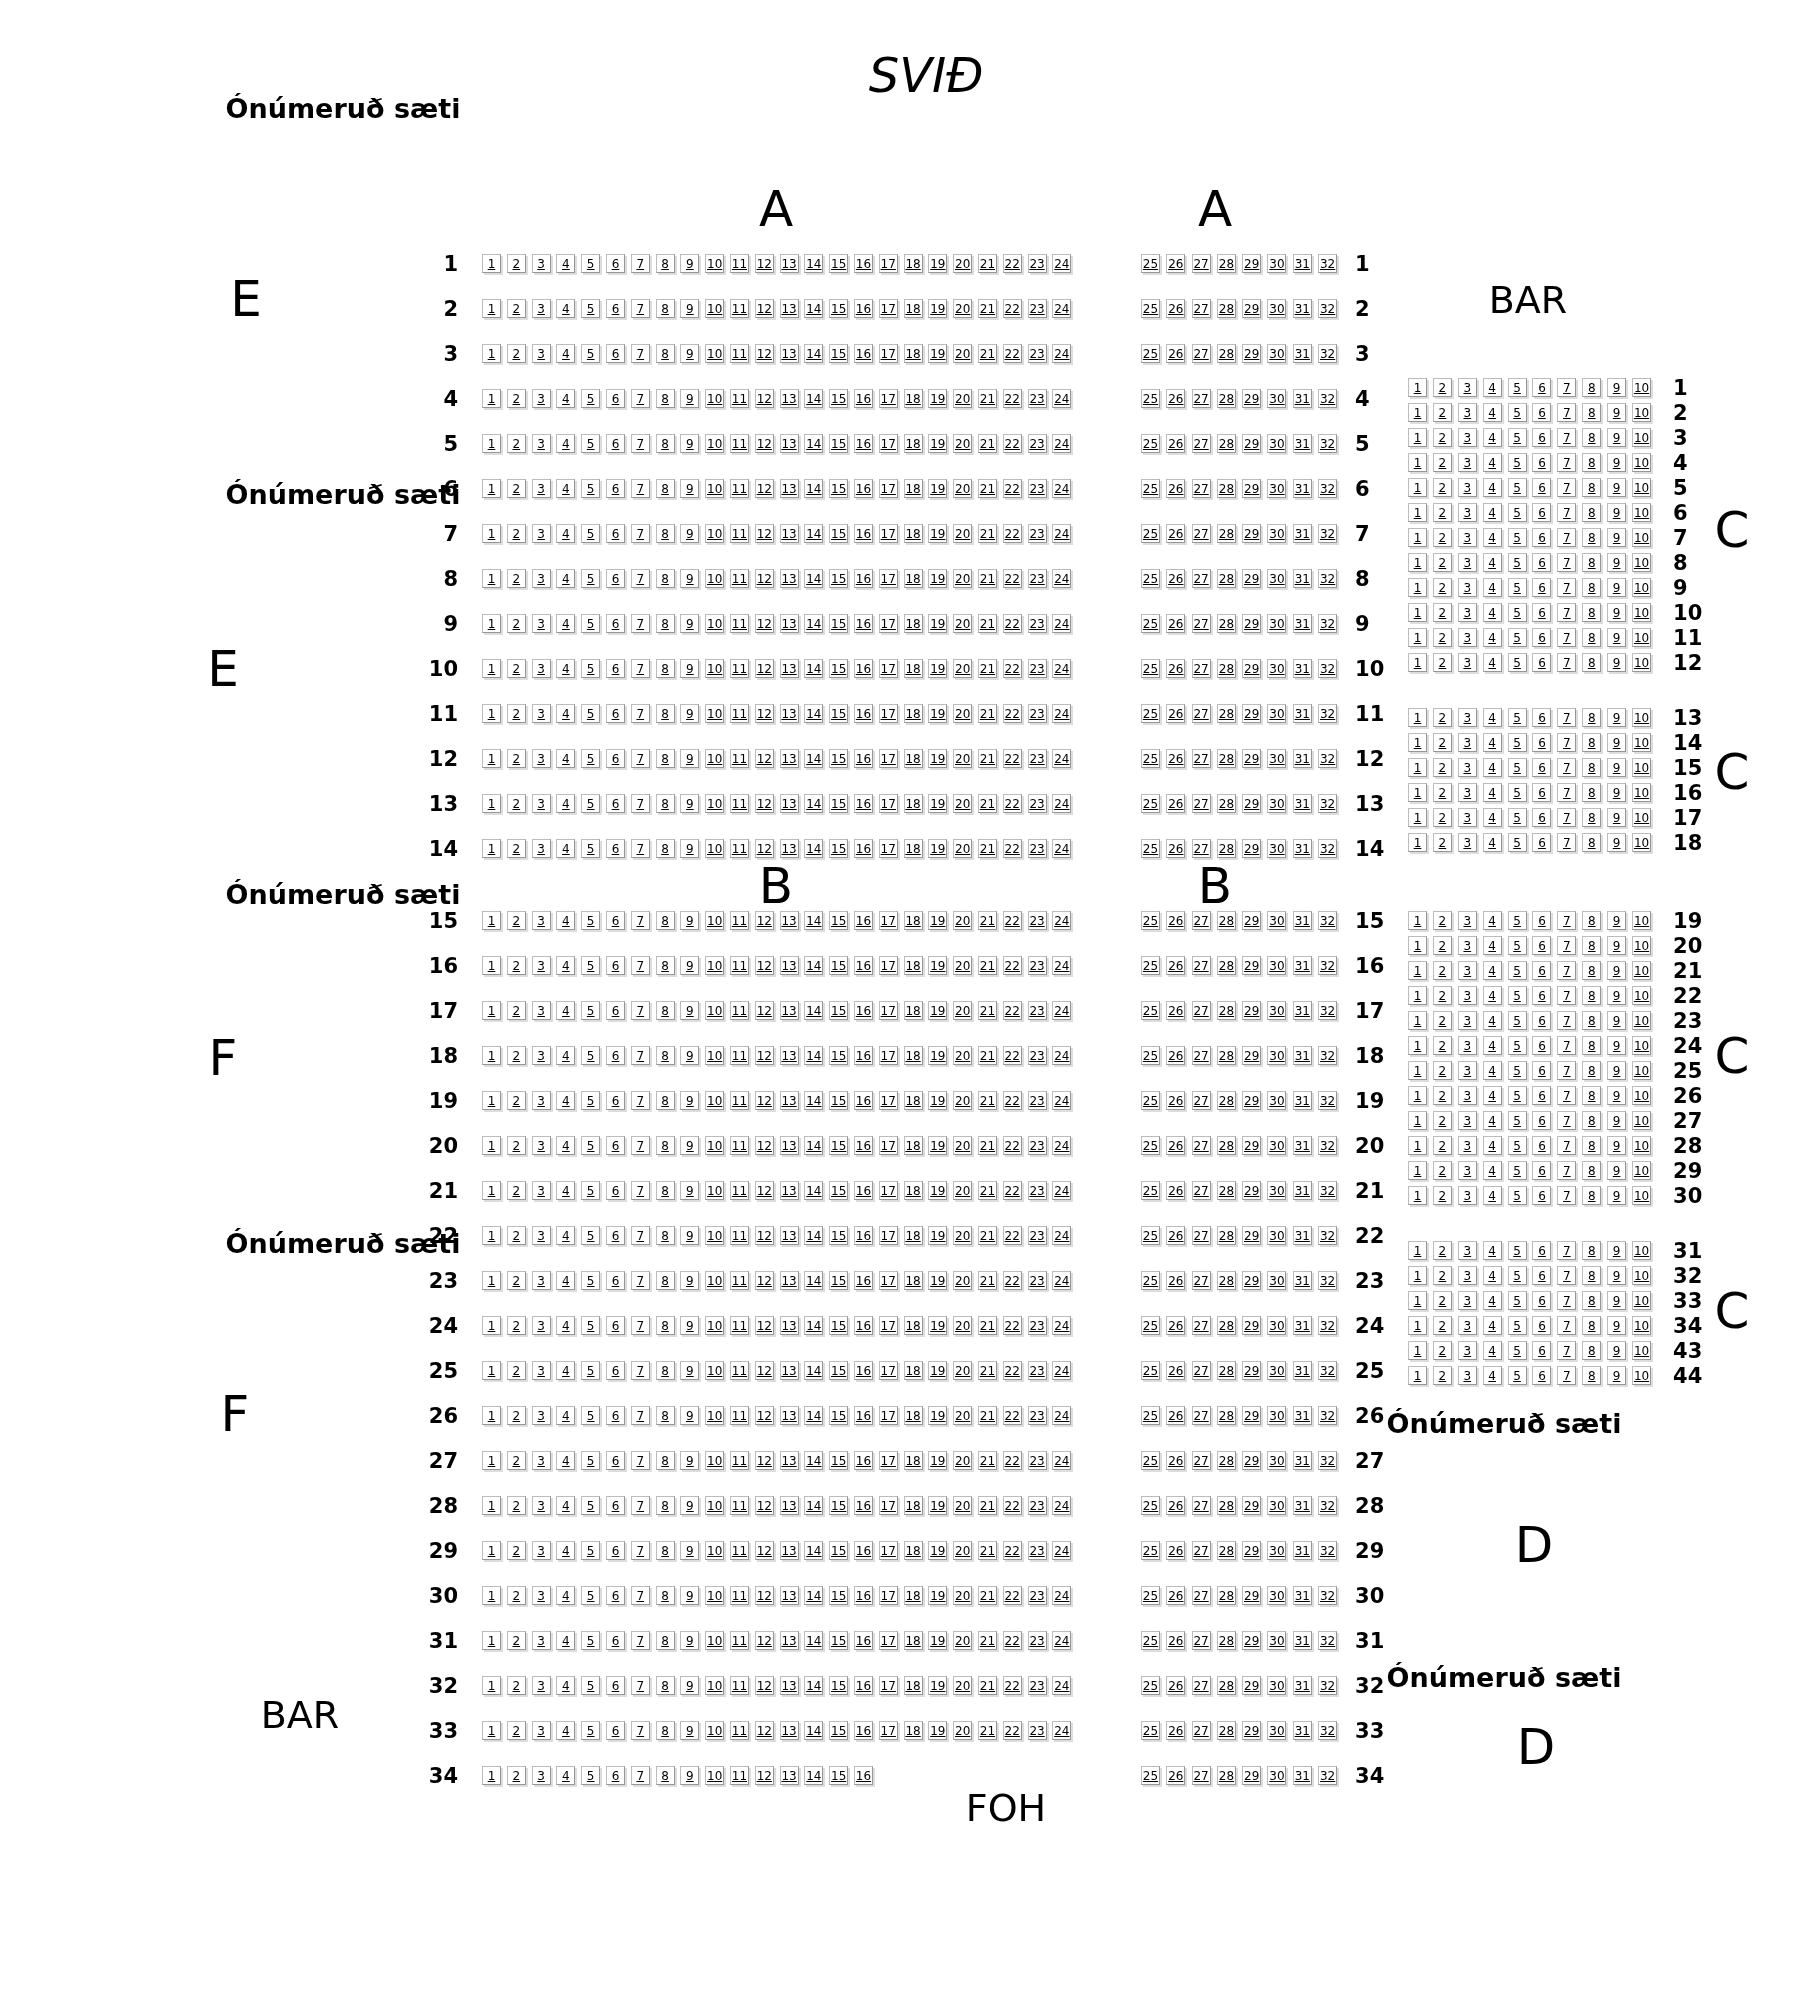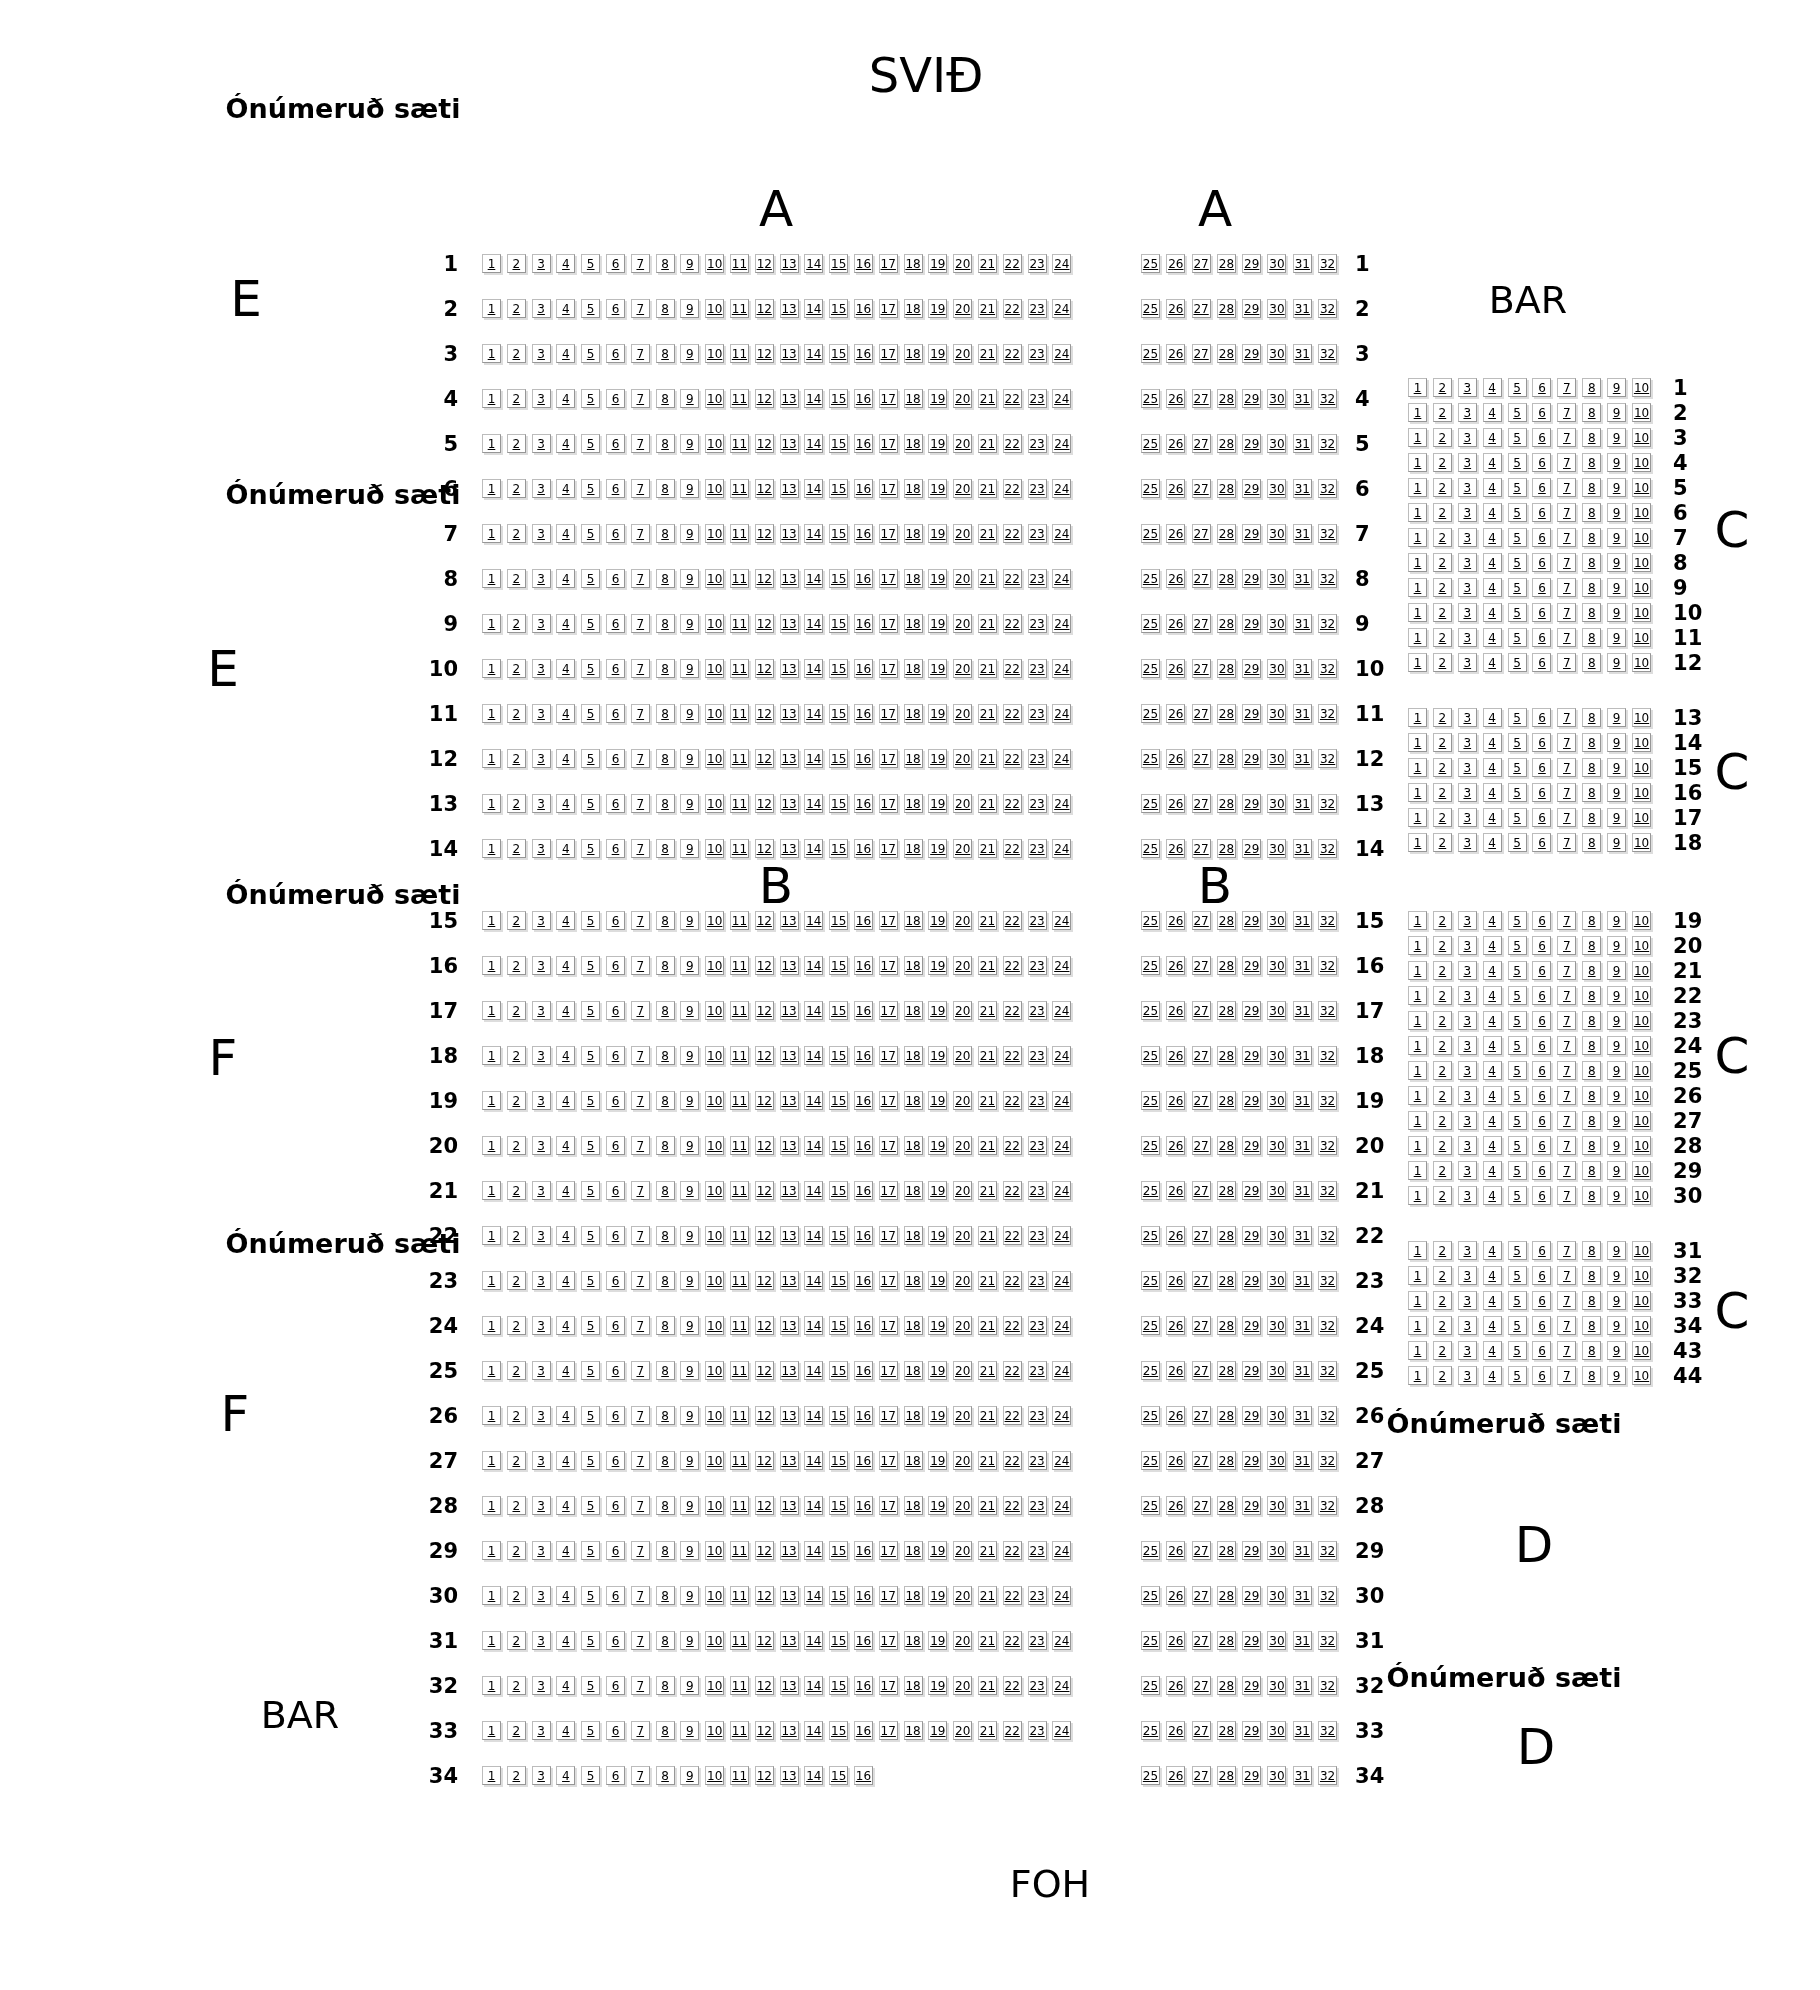--- a/index.html
+++ b/index.html
@@ -36,22 +36,22 @@
   .ann{position:absolute;transform:translate(-50%,-50%);line-height:1;white-space:nowrap;}
   .ann.sec{font-size:50px;font-weight:400;}
   .ann.h1{font-size:48px;font-weight:400;}
   .ann.h2{font-size:38px;font-weight:400;}
   .ann.lbl{font-size:27px;font-weight:bold;}
 </style>
 </head>
 <body>
 
 <div id="canvas">
-    <div class="ann h1" style="left: 926px; top: 75px;">SVIÐ</div>
-    <div class="ann h2" style="left: 1006px; top: 1884px; margin-left: 44px;">FOH</div>
+    <div class="ann h1" style="left: 926px; top: 75px; font-style: italic;">SVIÐ</div>
+    <div class="ann h2" style="left: 1006px; top: 1808px;">FOH</div>
     <div class="ann lbl" style="left: 343px; top: 108px;">Ónúmeruð sæti</div>
     <div class="ann lbl" style="left: 343px; top: 494px;">Ónúmeruð sæti</div>
     <div class="ann lbl" style="left: 343px; top: 894px;">Ónúmeruð sæti</div>
     <div class="ann lbl" style="left: 343px; top: 1243px;">Ónúmeruð sæti</div>
     <div class="ann lbl" style="left: 1504px; top: 1423px;">Ónúmeruð sæti</div>
     <div class="ann lbl" style="left: 1504px; top: 1677px;">Ónúmeruð sæti</div>
     <div class="ann sec" style="left: 776px; top: 209px;">A</div>
     <div class="ann sec" style="left: 1215px; top: 209px;">A</div>
     <div class="ann sec" style="left: 776px; top: 886px;">B</div>
     <div class="ann sec" style="left: 1215px; top: 886px;">B</div>

